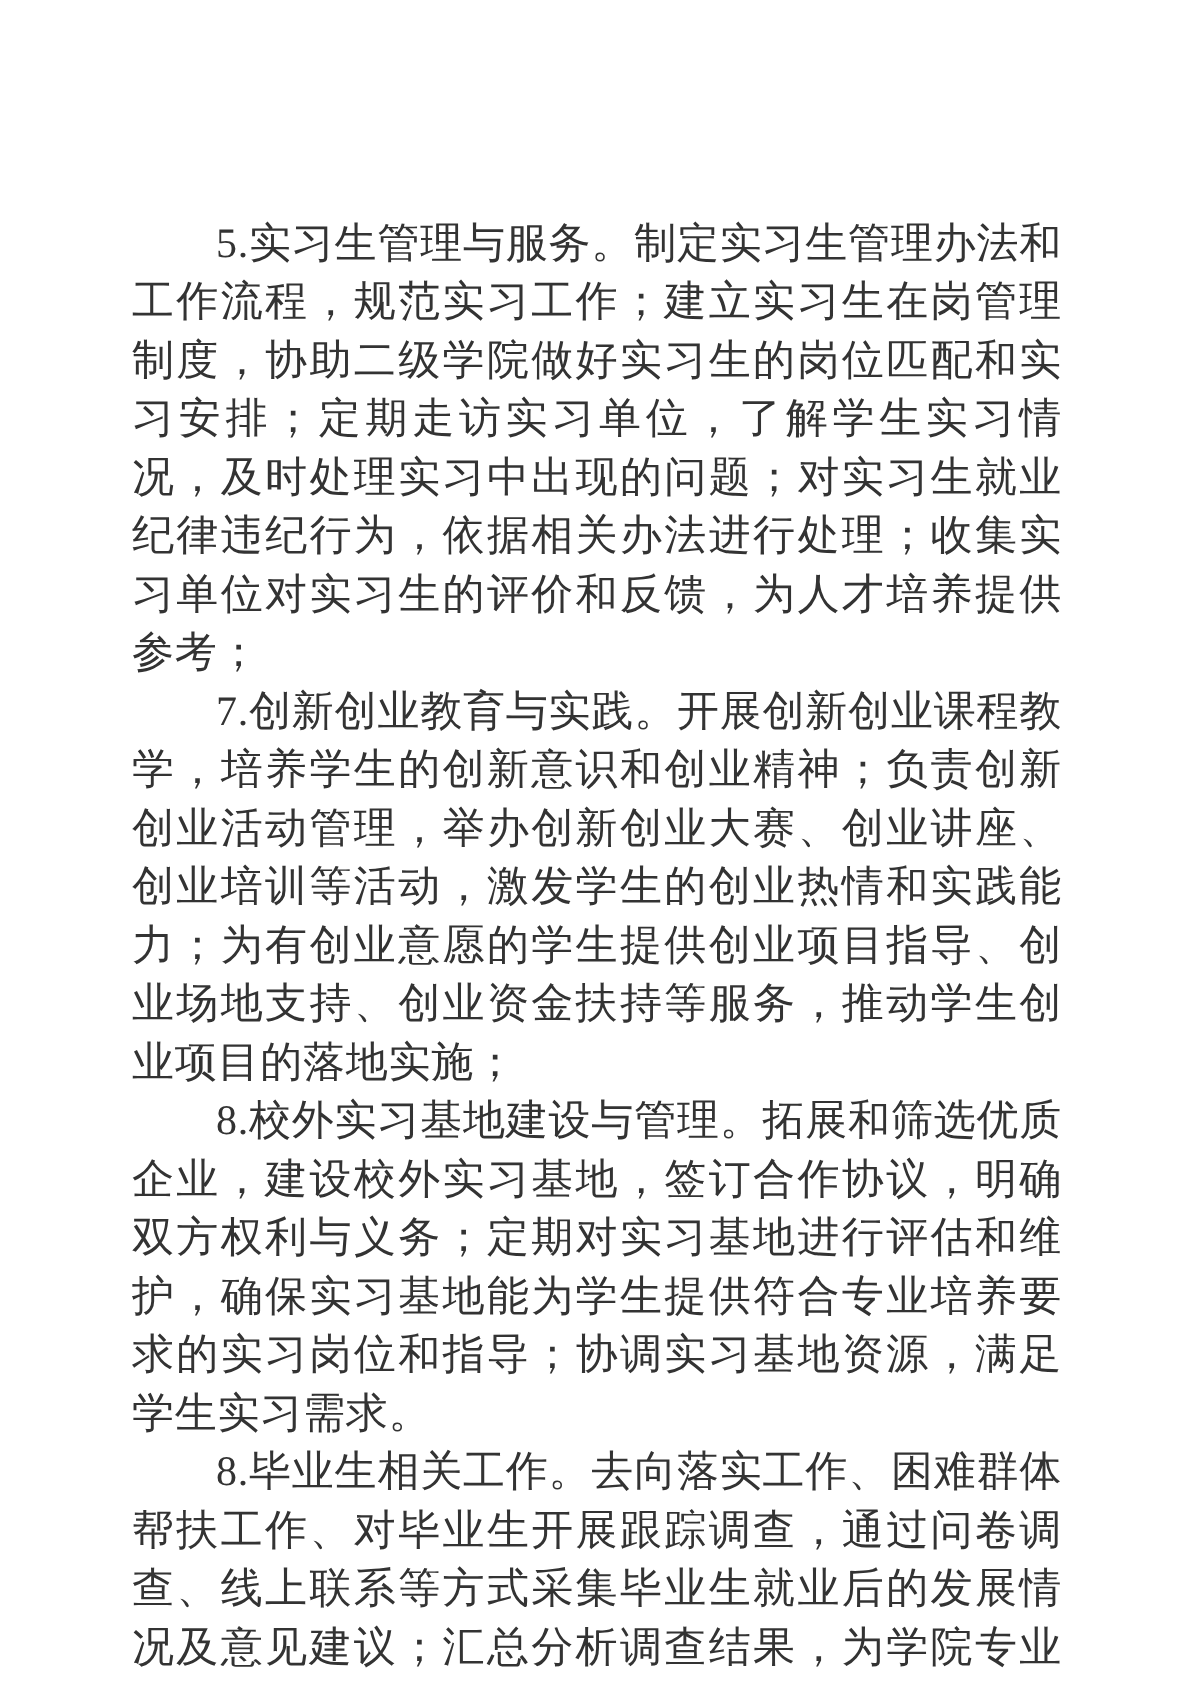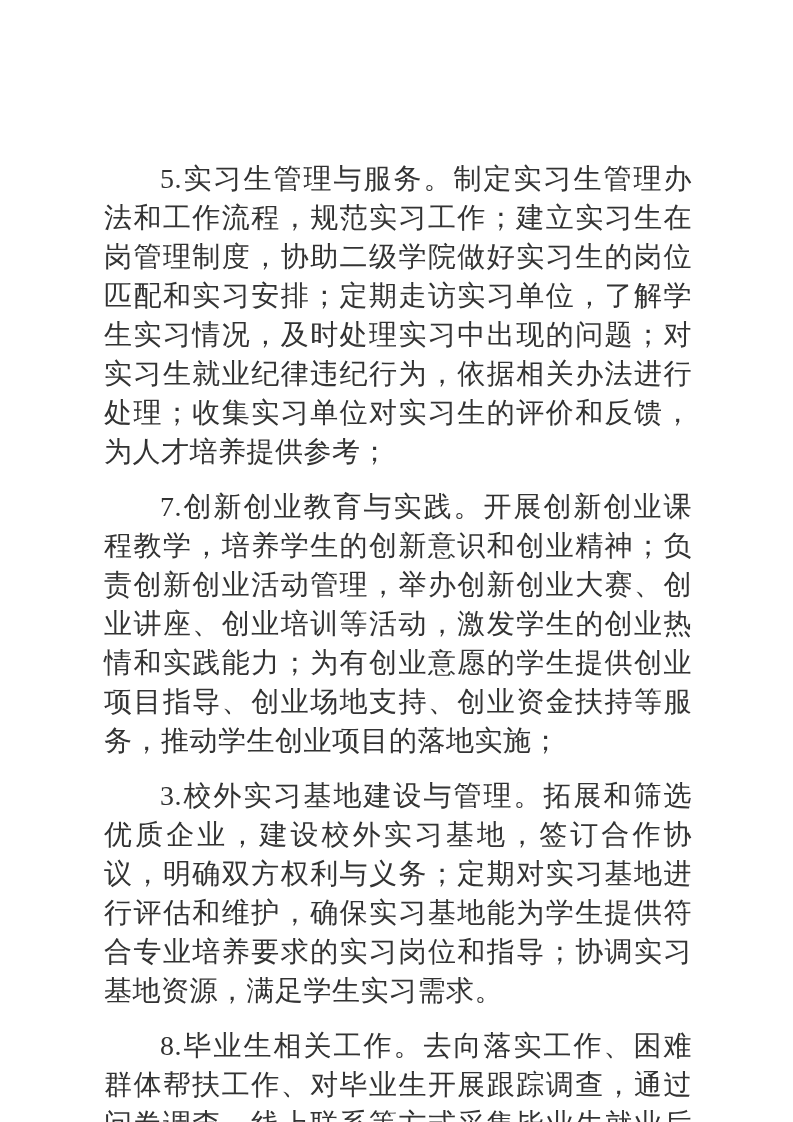--- a/index.html
+++ b/index.html
@@ -21,30 +21,30 @@
     left: 88px;
     width: 620px;
     color: #333333;
     font-size: 28px;
     line-height: 39px;
     text-align: justify;
     text-justify: inter-ideograph;
     letter-spacing: 0.5px;
   }
   .doc-body p {
-    margin: 16px;
+    margin: 0;
     padding: 0;
     text-indent: 2em;
     word-break: break-all;
   }
 </style>
 </head>
 <body>
 
 <div class="page">
   <div class="doc-body">
     <p>5.实习生管理与服务。制定实习生管理办法和工作流程，规范实习工作；建立实习生在岗管理制度，协助二级学院做好实习生的岗位匹配和实习安排；定期走访实习单位，了解学生实习情况，及时处理实习中出现的问题；对实习生就业纪律违纪行为，依据相关办法进行处理；收集实习单位对实习生的评价和反馈，为人才培养提供参考；</p>
     <p>7.创新创业教育与实践。开展创新创业课程教学，培养学生的创新意识和创业精神；负责创新创业活动管理，举办创新创业大赛、创业讲座、创业培训等活动，激发学生的创业热情和实践能力；为有创业意愿的学生提供创业项目指导、创业场地支持、创业资金扶持等服务，推动学生创业项目的落地实施；</p>
-    <p>3.校外实习基地建设与管理。拓展和筛选优质企业，建设校外实习基地，签订合作协议，明确双方权利与义务；定期对实习基地进行评估和维护，确保实习基地能为学生提供符合专业培养要求的实习岗位和指导；协调实习基地资源，满足学生实习需求。</p>
+    <p>8.校外实习基地建设与管理。拓展和筛选优质企业，建设校外实习基地，签订合作协议，明确双方权利与义务；定期对实习基地进行评估和维护，确保实习基地能为学生提供符合专业培养要求的实习岗位和指导；协调实习基地资源，满足学生实习需求。</p>
     <p>8.毕业生相关工作。去向落实工作、困难群体帮扶工作、对毕业生开展跟踪调查，通过问卷调查、线上联系等方式采集毕业生就业后的发展情况及意见建议；汇总分析调查结果，为学院专业建设、教学改革和就业工作优化提供依据；</p>
 
   </div>
 </div>
 
 </body></html>

